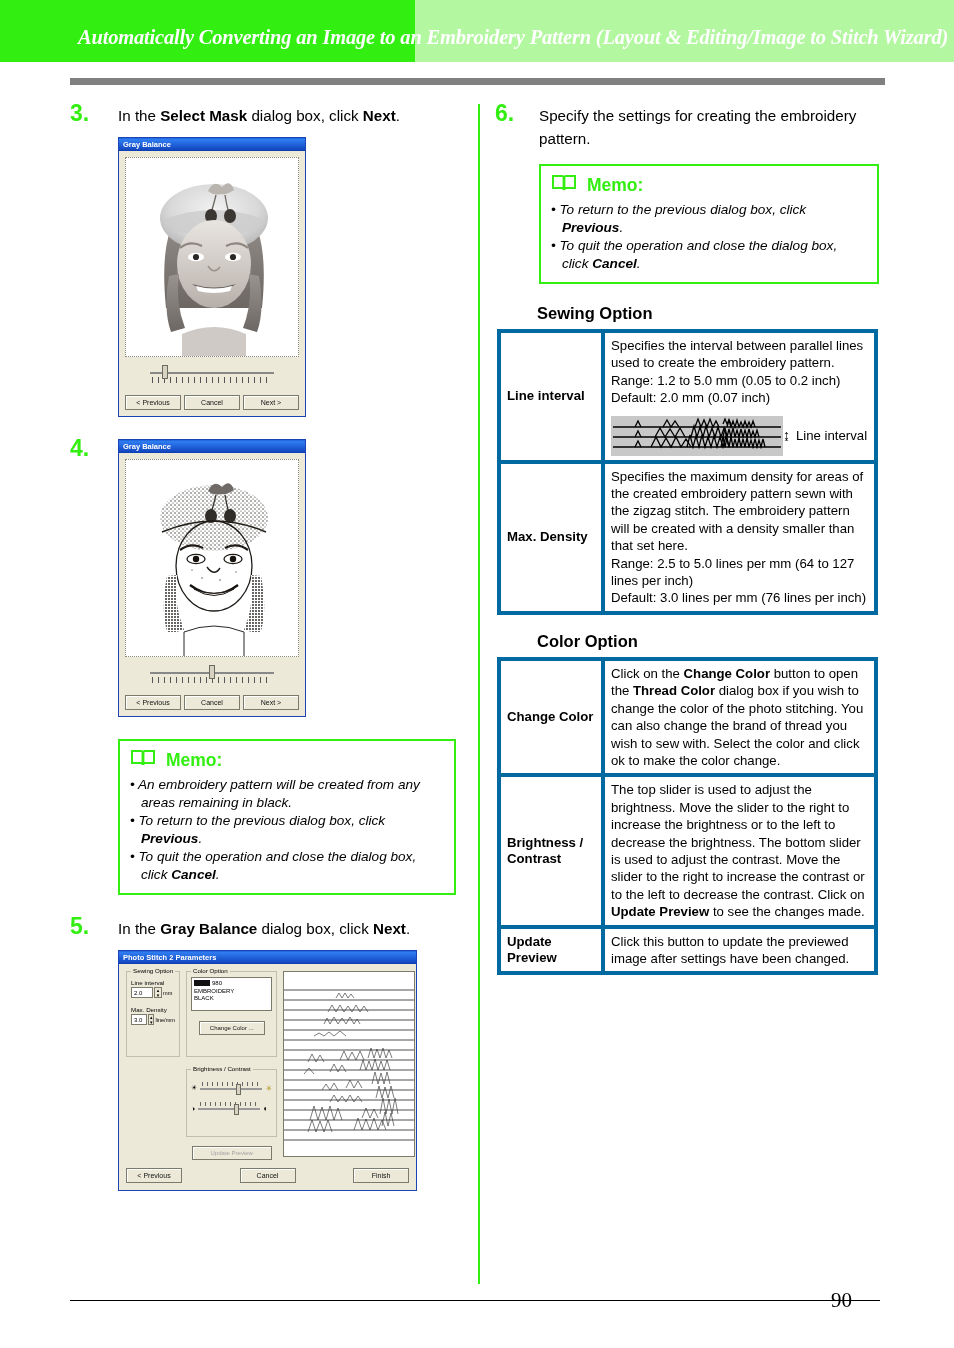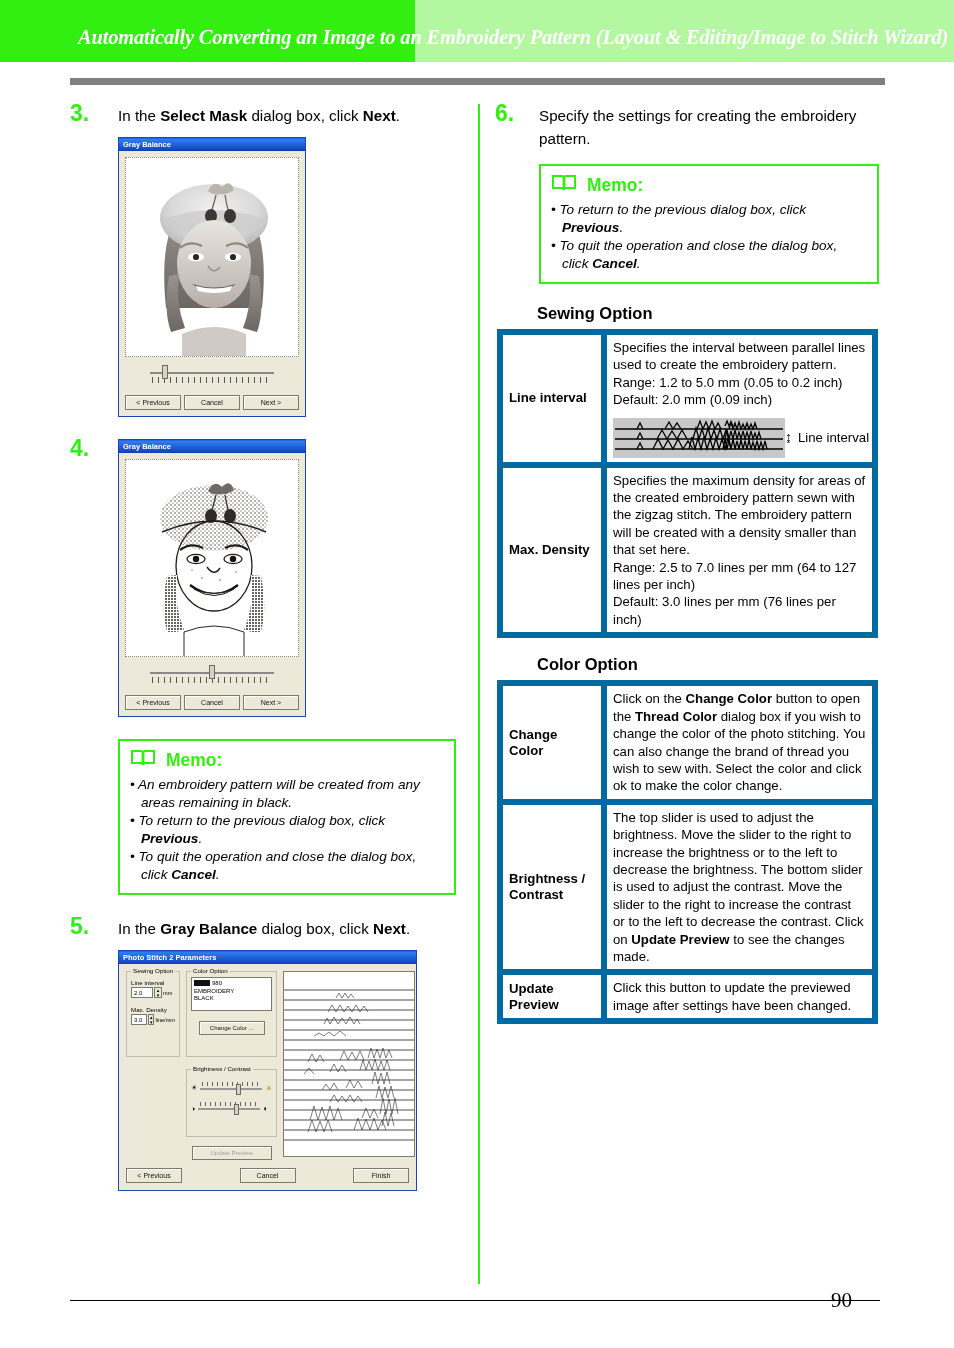--- a/index.html
+++ b/index.html
@@ -50,21 +50,21 @@
     font-style: italic; font-size: 13.6px; line-height: 17.5px;
     text-indent: -11px; padding-left: 11px; margin-bottom: 1px;
   }
   .memo li .bold { font-weight: bold; font-style: italic; }
 
   
   .sec-head { font-size: 16.5px; font-weight: bold; margin: 0 0 6px 42px; }
 
   
   table.spec { border-collapse: collapse; width: 381px; margin-left: 2px; table-layout: fixed; }
-  table.spec td { border: 6px solid #0369a1; vertical-align: top; padding: 4px 6px; }
+  table.spec td { border: 4px solid #0369a1; vertical-align: top; padding: 4px 6px; }
   table.spec td.term { width: 104px; font-weight: bold; font-size: 13.2px; vertical-align: middle; line-height: 16px; }
   table.spec td.desc { font-size: 13.2px; line-height: 17.4px; }
 
   
   .li-illus { display: flex; align-items: center; margin-top: 9px; }
   .li-graph { width: 172px; height: 40px; background: #c8c8c8; position: relative; }
   .li-label { font-size: 13.2px; margin-left: 3px; white-space: nowrap; }
   .arrow-ud { font-size: 14px; font-weight: bold; margin-right: 3px; }
 
   
@@ -413,21 +413,21 @@
     </div>
 
     <div class="sec-head" style="margin-top:20px">Sewing Option</div>
     <table class="spec">
       <tbody>
           <tr>
         <td class="term">Line interval</td>
         <td class="desc">
           <div>Specifies the interval between parallel lines used to create the embroidery pattern.</div>
           <div>Range: 1.2 to 5.0 mm (0.05 to 0.2 inch)</div>
-          <div>Default: 2.0 mm (0.09 inch)</div>
+          <div>Default: 2.0 mm (0.07 inch)</div>
           <div class="li-illus">
             <div class="li-graph">
               <svg viewBox="0 0 172 40" width="172" height="40" preserveAspectRatio="none">
                 <rect width="172" height="40" fill="#c8c8c8"></rect>
                 <g stroke="#000" stroke-width="1.6" fill="none">
                   <path d="M2 11 H170"></path>
                       <path d="M2 21 H170"></path>
                       <path d="M2 31 H170"></path>
                 </g>
                 <g stroke="#000" stroke-width="1.3" fill="none">
@@ -449,21 +449,21 @@
             </div>
             <span class="arrow-ud">↨</span>
             <span class="li-label">Line interval</span>
           </div>
         </td>
       </tr>
       <tr>
         <td class="term">Max. Density</td>
         <td class="desc">
           <div>Specifies the maximum density for areas of the created embroidery pattern sewn with the zigzag stitch. The embroidery pattern will be created with a density smaller than that set here.</div>
-          <div>Range: 2.5 to 7.0 lines per mm (64 to 127 lines per inch)</div>
+          <div>Range: 2.5 to 5.0 lines per mm (64 to 127 lines per inch)</div>
           <div>Default: 3.0 lines per mm (76 lines per inch)</div>
         </td>
       </tr>
     </tbody>
       </table>
 
     <div class="sec-head" style="margin-top:17px">Color Option</div>
     <table class="spec">
       <tbody>
           <tr>

